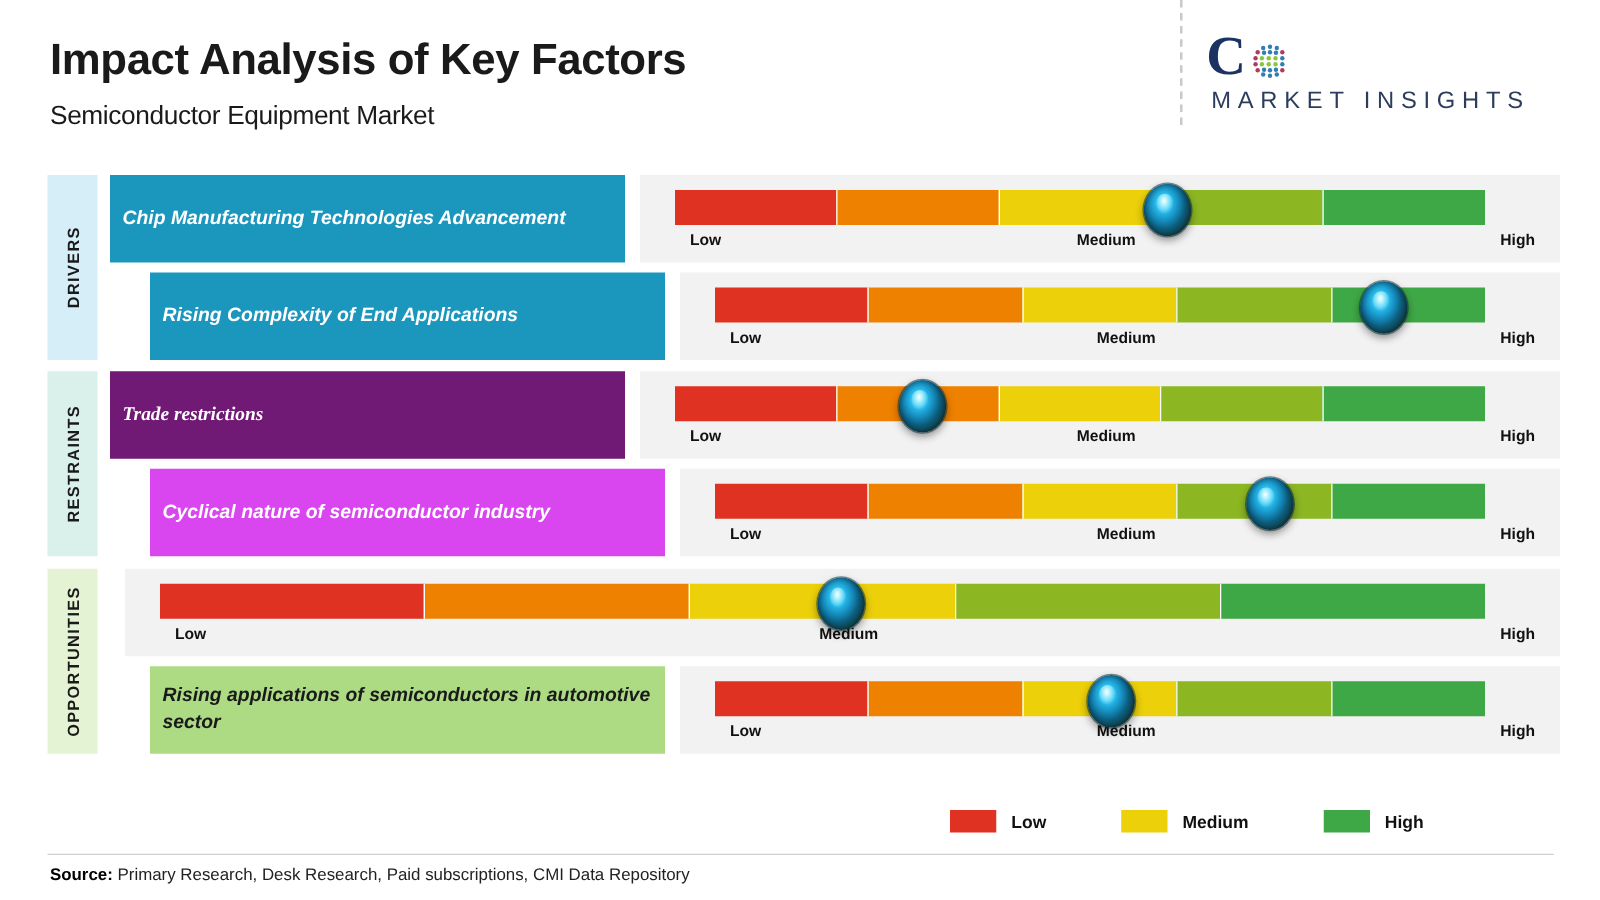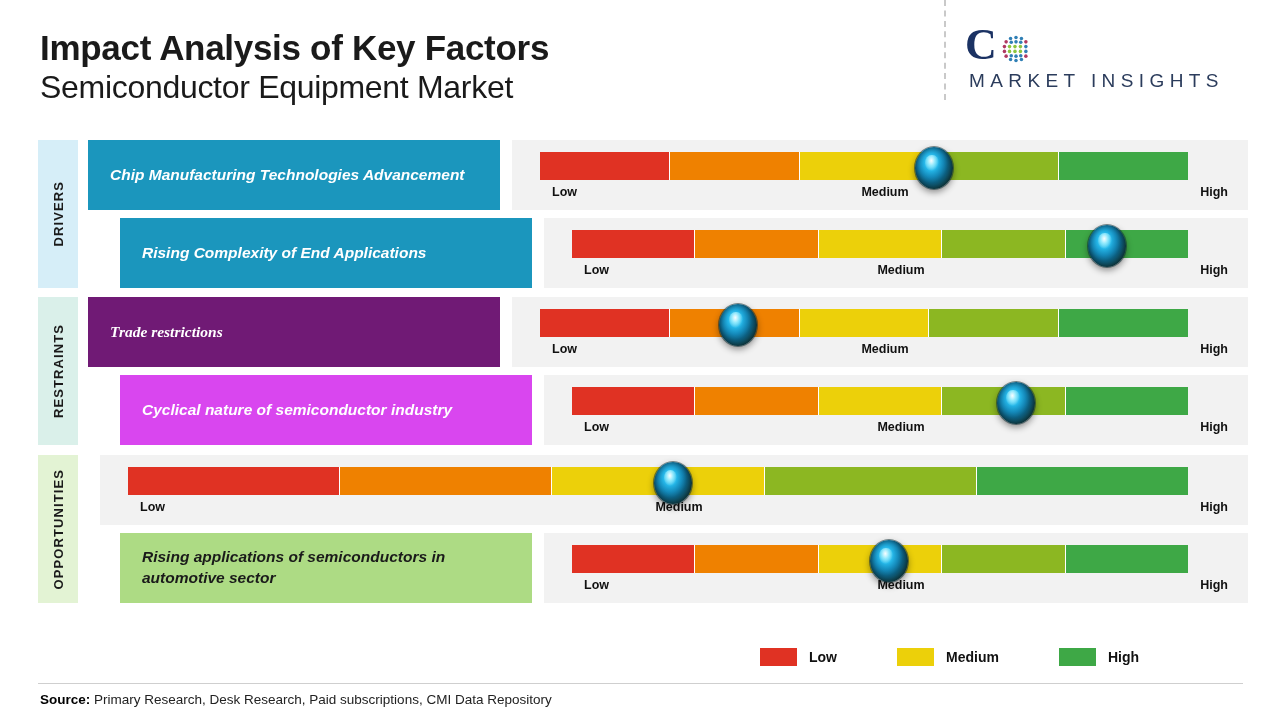--- a/index.html
+++ b/index.html
@@ -29,26 +29,26 @@
   }
   #main-title {
     font-size: 35px;
     font-weight: bold;
     color: #1a1a1a;
     letter-spacing: -0.3px;
     line-height: 1.12;
     white-space: nowrap;
   }
   #sub-title {
-    font-size: 32px;
+    font-size: 21px;
     font-weight: normal;
     color: #1a1a1a;
     letter-spacing: -0.3px;
     line-height: 1.18;
-    margin-top: 2px;
+    margin-top: 14px;
     white-space: nowrap;
   }
 
   
   #logo-divider {
     position: absolute;
     left: 944px;
     top: 0px;
     width: 0px;
     height: 100px;
@@ -138,21 +138,21 @@
     display: flex;
   }
   .row:last-child { margin-bottom: 0; margin-left: 32px; }
 
   
   .factor {
     width: 412px;
     flex: 0 0 412px;
     display: flex;
     align-items: center;
-    padding: 0 22px;
+    padding: 0 10px;
     box-sizing: border-box;
     font-size: 15.5px;
     font-weight: bold;
     font-style: italic;
     line-height: 1.35;
   }
 
   
   .gauge-wrap {
     flex: 1;

